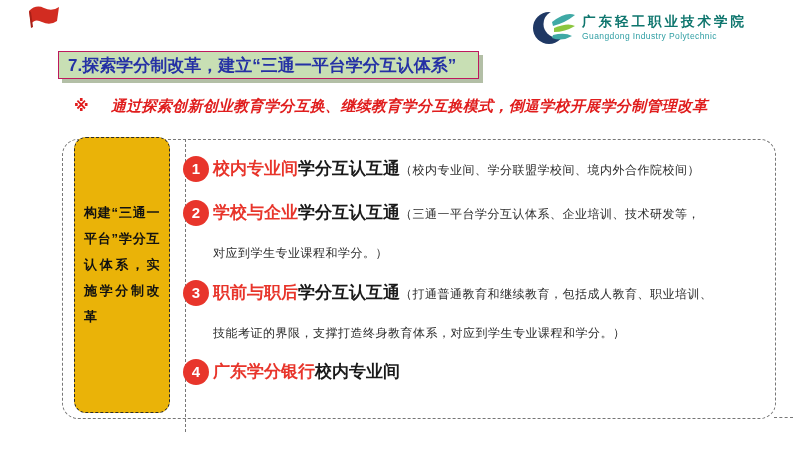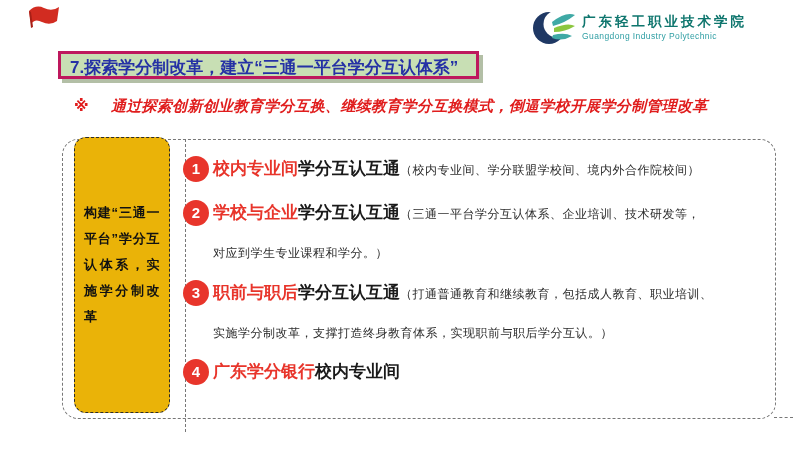--- a/index.html
+++ b/index.html
@@ -12,21 +12,21 @@
 
   
   .logo{left:532px;top:8px;width:240px;height:40px;display:flex;align-items:center;gap:6px;}
   .logo-text{display:flex;flex-direction:column;line-height:1.1;}
   .logo-cn{font-size:13.5px;color:#0f766e;letter-spacing:3px;font-weight:bold;
            font-family:"Liberation Serif","DejaVu Serif",serif;}
   .logo-en{font-size:8.5px;color:#2e9ea3;letter-spacing:0.4px;margin-top:2px;}
 
   
   .title-bar{left:58px;top:51px;width:421px;height:28px;background:#c8dfb4;
-             border:3px solid #be185d;box-shadow:4px 4px 0 #b3bfa6;
+             border:1px solid #be185d;box-shadow:4px 4px 0 #b3bfa6;
              line-height:28px;white-space:nowrap;padding-left:9px;box-sizing:border-box;
              font-size:17px;font-weight:bold;color:#2531a5;}
 
   
   .subtitle{left:74px;top:97px;width:680px;font-size:15px;font-weight:bold;font-style:italic;
             color:#e01d1d;white-space:nowrap;letter-spacing:0.3px;}
   .subtitle .marker{margin-right:22px;font-style:normal;}
 
   
   .outer-box{left:62px;top:139px;width:712px;height:278px;border:1px dashed #777;
@@ -91,19 +91,19 @@
 
 <div class="abs num-circle c2">2</div>
 <div class="abs item t2">
   <span class="hl">学校与企业</span><span class="rest">学分互认互通</span><span class="note">（三通一平台学分互认体系、企业培训、技术研发等，</span><br>
   <span class="note">对应到学生专业课程和学分。）</span>
 </div>
 
 <div class="abs num-circle c3">3</div>
 <div class="abs item t3">
   <span class="hl">职前与职后</span><span class="rest">学分互认互通</span><span class="note">（打通普通教育和继续教育，包括成人教育、职业培训、</span><br>
-  <span class="note">实施学分制改革，支撑打造终身教育体系，实现职前与职后学分互认。）</span>
+  <span class="note">技能考证的界限，支撑打造终身教育体系，对应到学生专业课程和学分。）</span>
 </div>
 
 <div class="abs num-circle c4">4</div>
 <div class="abs item t4">
   <span class="hl">广东学分银行</span><span class="rest">校内专业间</span>
 </div>
 
 </body></html>

